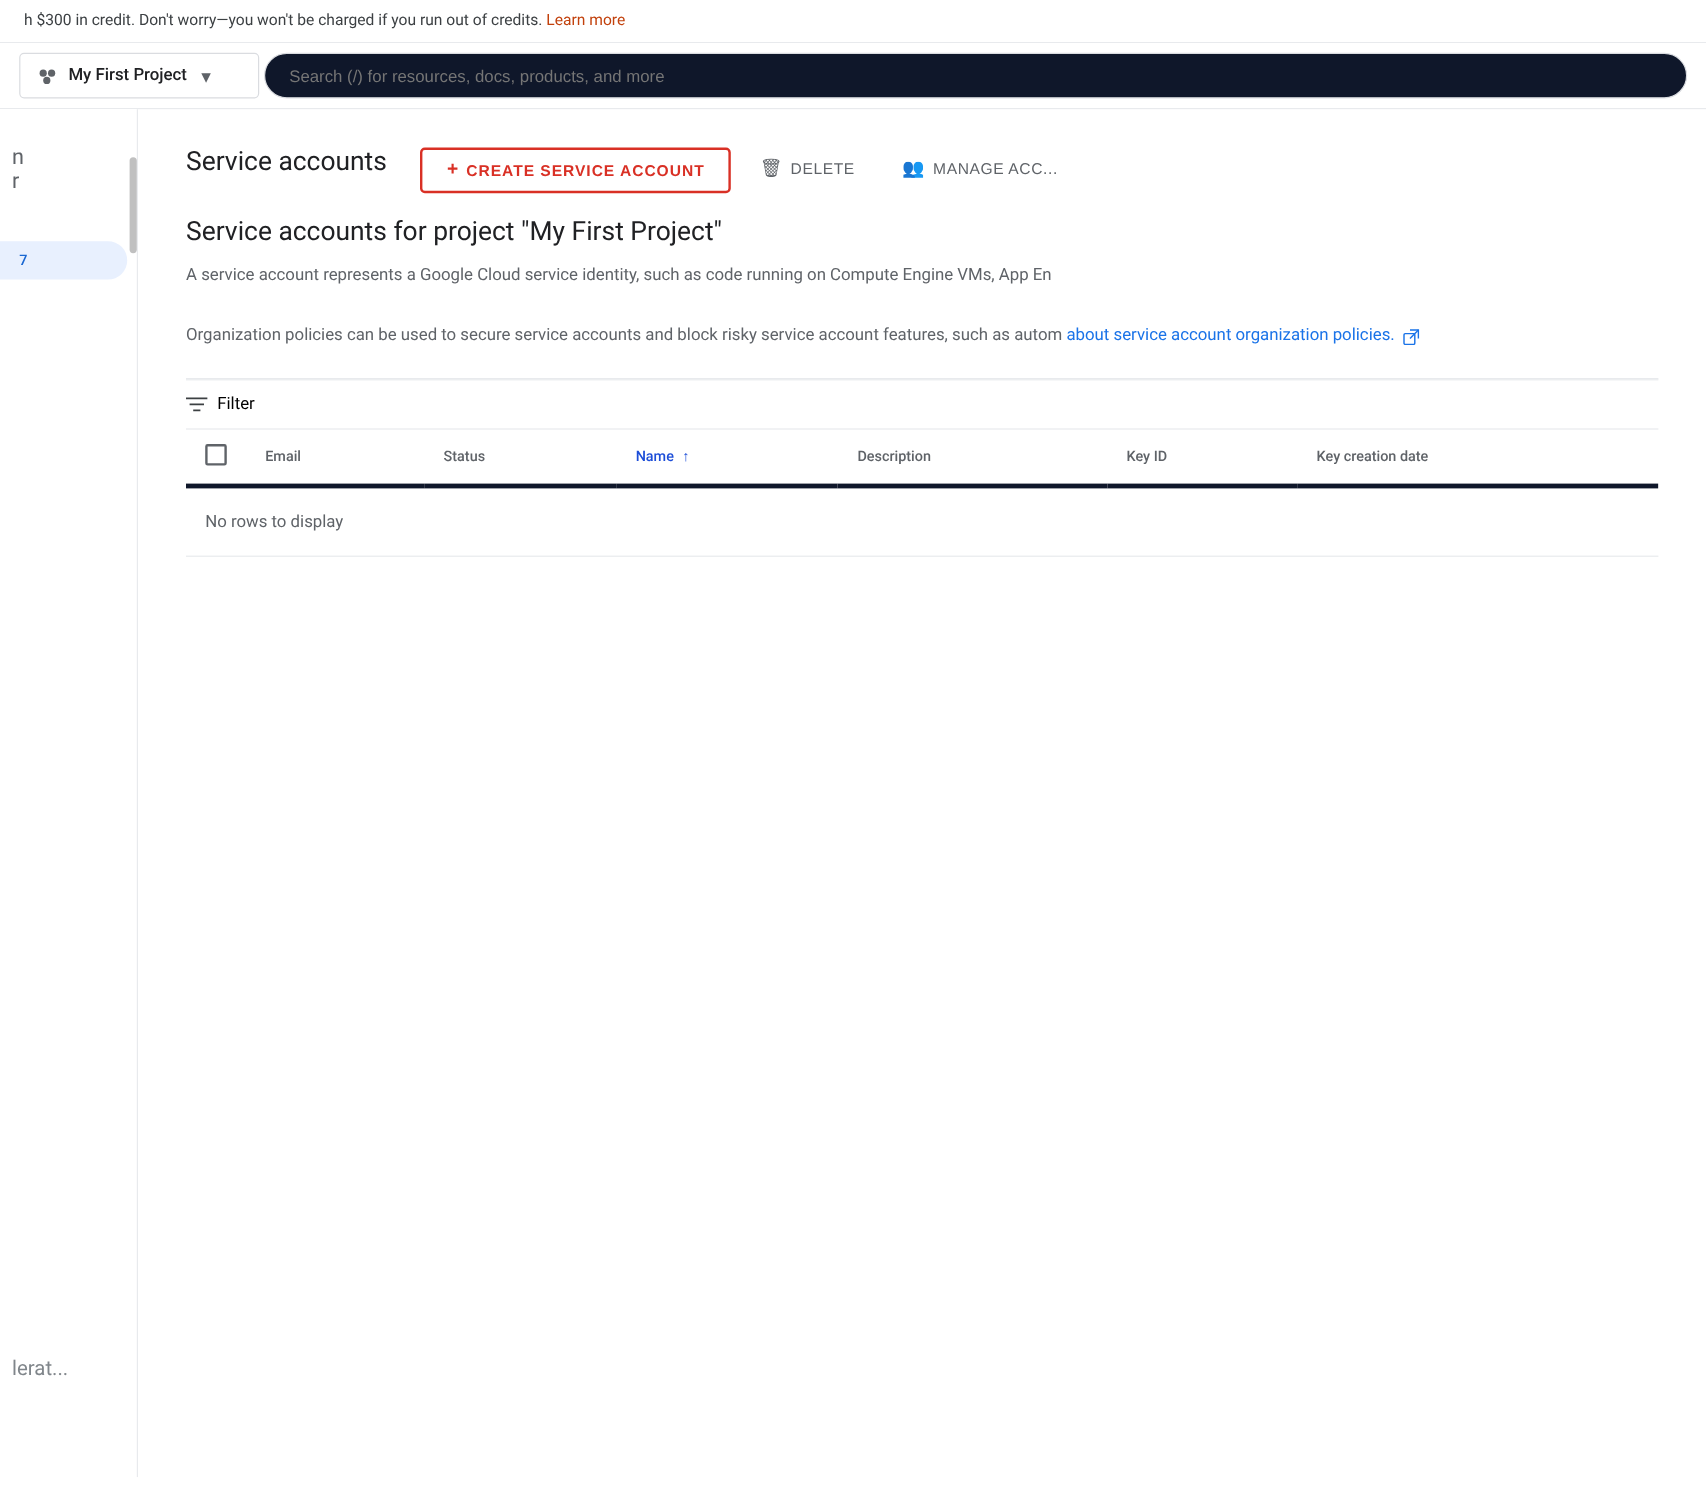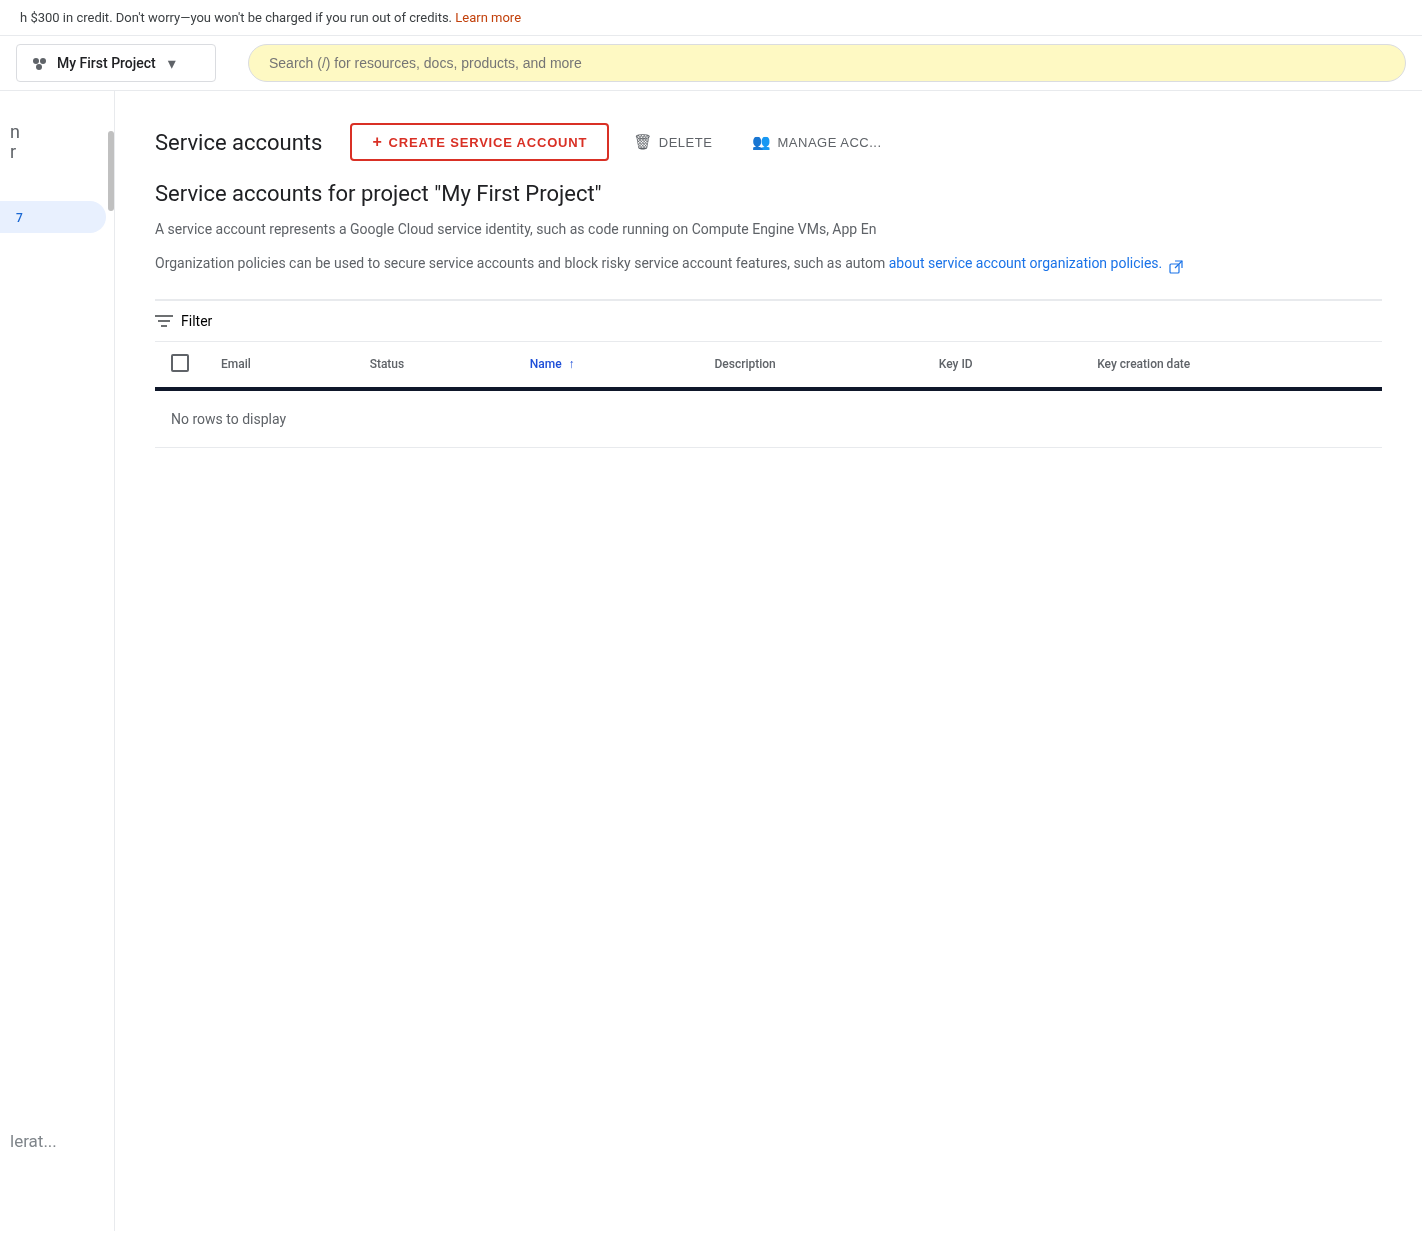--- a/index.html
+++ b/index.html
@@ -23,21 +23,21 @@
       color: #c2410c;
       text-decoration: none;
     }
 
     
     .header-bar {
       display: flex;
       align-items: center;
       padding: 8px 16px;
       border-bottom: 1px solid #e8eaed;
-      gap: 32px;
+      gap: 4px;
       background: #fff;
     }
 
     .project-selector {
       display: flex;
       align-items: center;
       border: 1px solid #dadce0;
       border-radius: 4px;
       padding: 8px 12px;
       cursor: pointer;
@@ -56,28 +56,28 @@
     }
     .project-icon svg circle { fill: #5f6368; }
 
     .search-bar {
       flex: 1;
       border: 1px solid #dadce0;
       border-radius: 24px;
       padding: 10px 20px;
       font-size: 14px;
       color: #80868b;
-      background: #fef9c3;
+      background: #0f172a;
       outline: none;
     }
 
     
     .toolbar {
       display: flex;
-      align-items: center;
+      align-items: flex-start;
       padding: 12px 16px 12px 130px;
       border-bottom: 1px solid #e8eaed;
       gap: 8px;
       background: #fff;
     }
 
     .page-title {
       font-size: 22px;
       font-weight: 400;
       color: #202124;
@@ -183,21 +183,21 @@
       font-size: 22px;
       font-weight: 400;
       color: #202124;
       margin-bottom: 12px;
     }
 
     .content-desc {
       font-size: 14px;
       color: #5f6368;
       line-height: 1.6;
-      margin-bottom: 12px;
+      margin-bottom: 28px;
       max-width: 1100px;
     }
 
     .content-desc2 {
       font-size: 14px;
       color: #5f6368;
       line-height: 1.6;
       margin-bottom: 24px;
       max-width: 1100px;
     }

